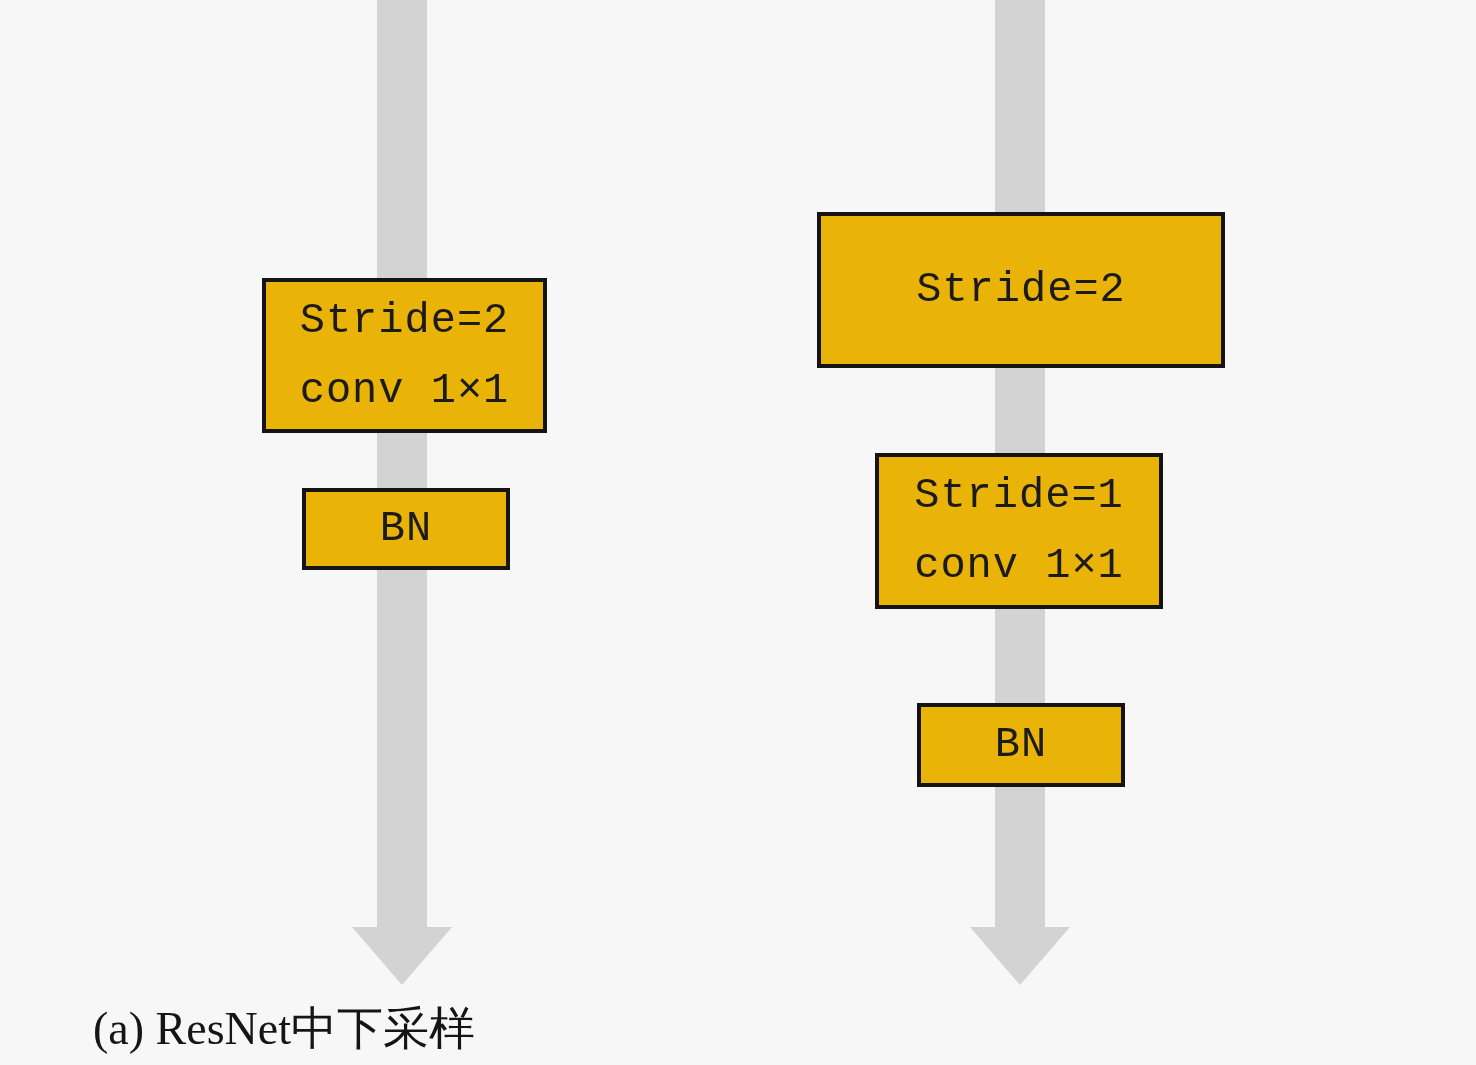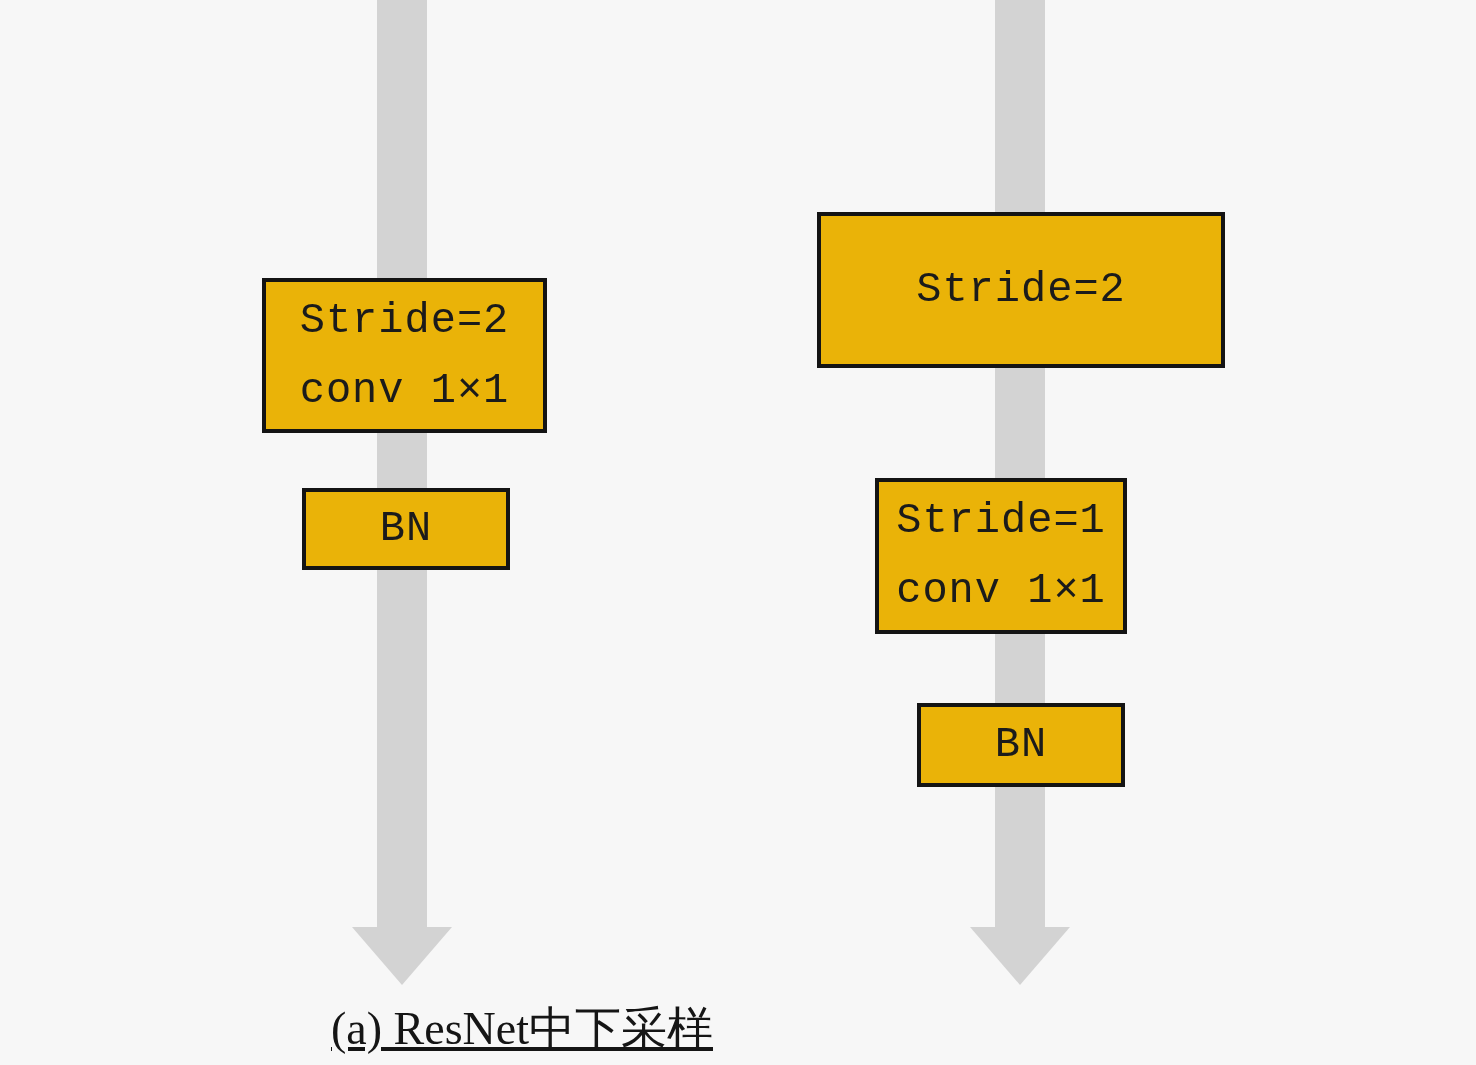--- a/index.html
+++ b/index.html
@@ -38,31 +38,30 @@
     justify-content: center;
     text-align: center;
     font-size: 42px;
     line-height: 70px;
     letter-spacing: 1px;
     font-family: Liberation Mono, monospace;
   }
   .node.a1 { left: 262px; top: 278px; width: 285px; height: 155px; }
   .node.a2 { left: 302px; top: 488px; width: 208px; height: 82px;  }
   .node.b1 { left: 817px; top: 212px; width: 408px; height: 156px; }
-  .node.b2 { left: 875px; top: 478px; width: 252px; height: 156px; text-align: center; }
+  .node.b2 { left: 875px; top: 453px; width: 288px; height: 156px; text-align: center; }
   .node.b3 { left: 917px; top: 703px; width: 208px; height: 84px;  }
   .caption {
     position: absolute;
     top: 998px;
     width: 620px;
-    text-align: right;
+    text-align: left;
     font-size: 46px;
     color: #151515;
     white-space: nowrap;
-    text-decoration: underline;
   }
   .caption.a { left: 93px; }
   .caption.b { left: 680px; }
 </style>
 </head>
 <body>
 
 <div class="canvas">
 
   <svg class="flow-arrow a" viewBox="0 0 100 985" preserveAspectRatio="none">

